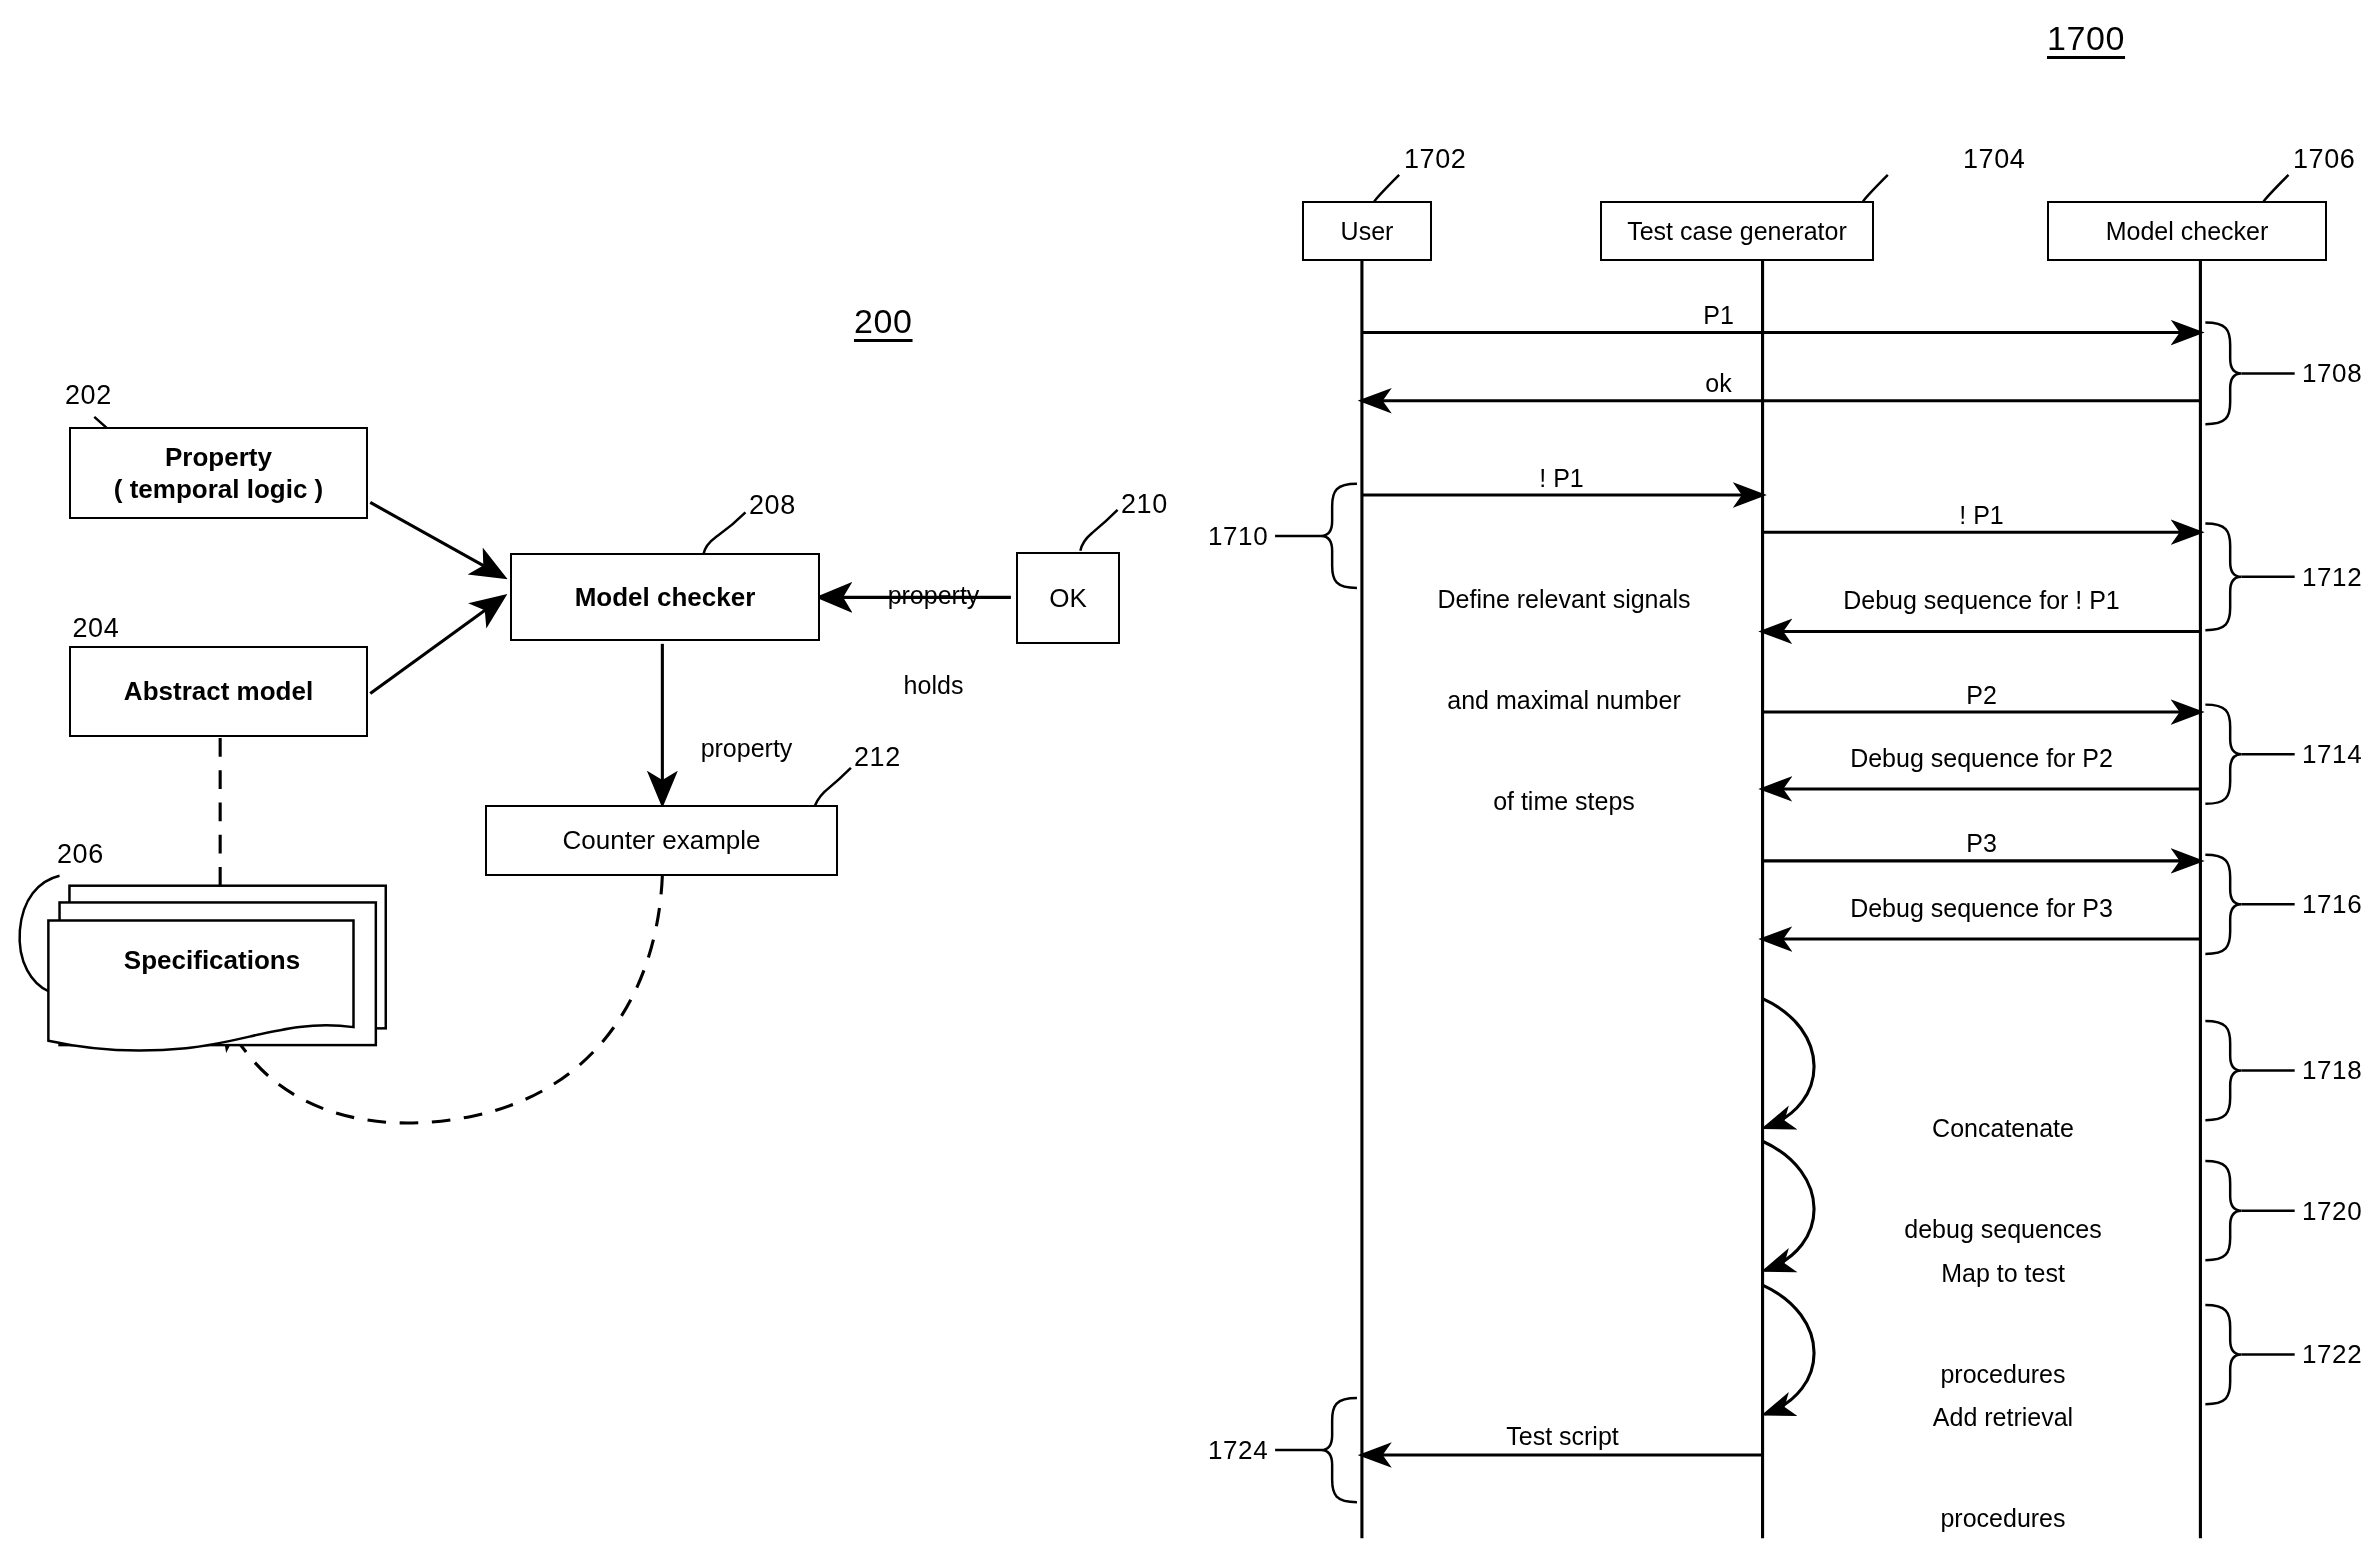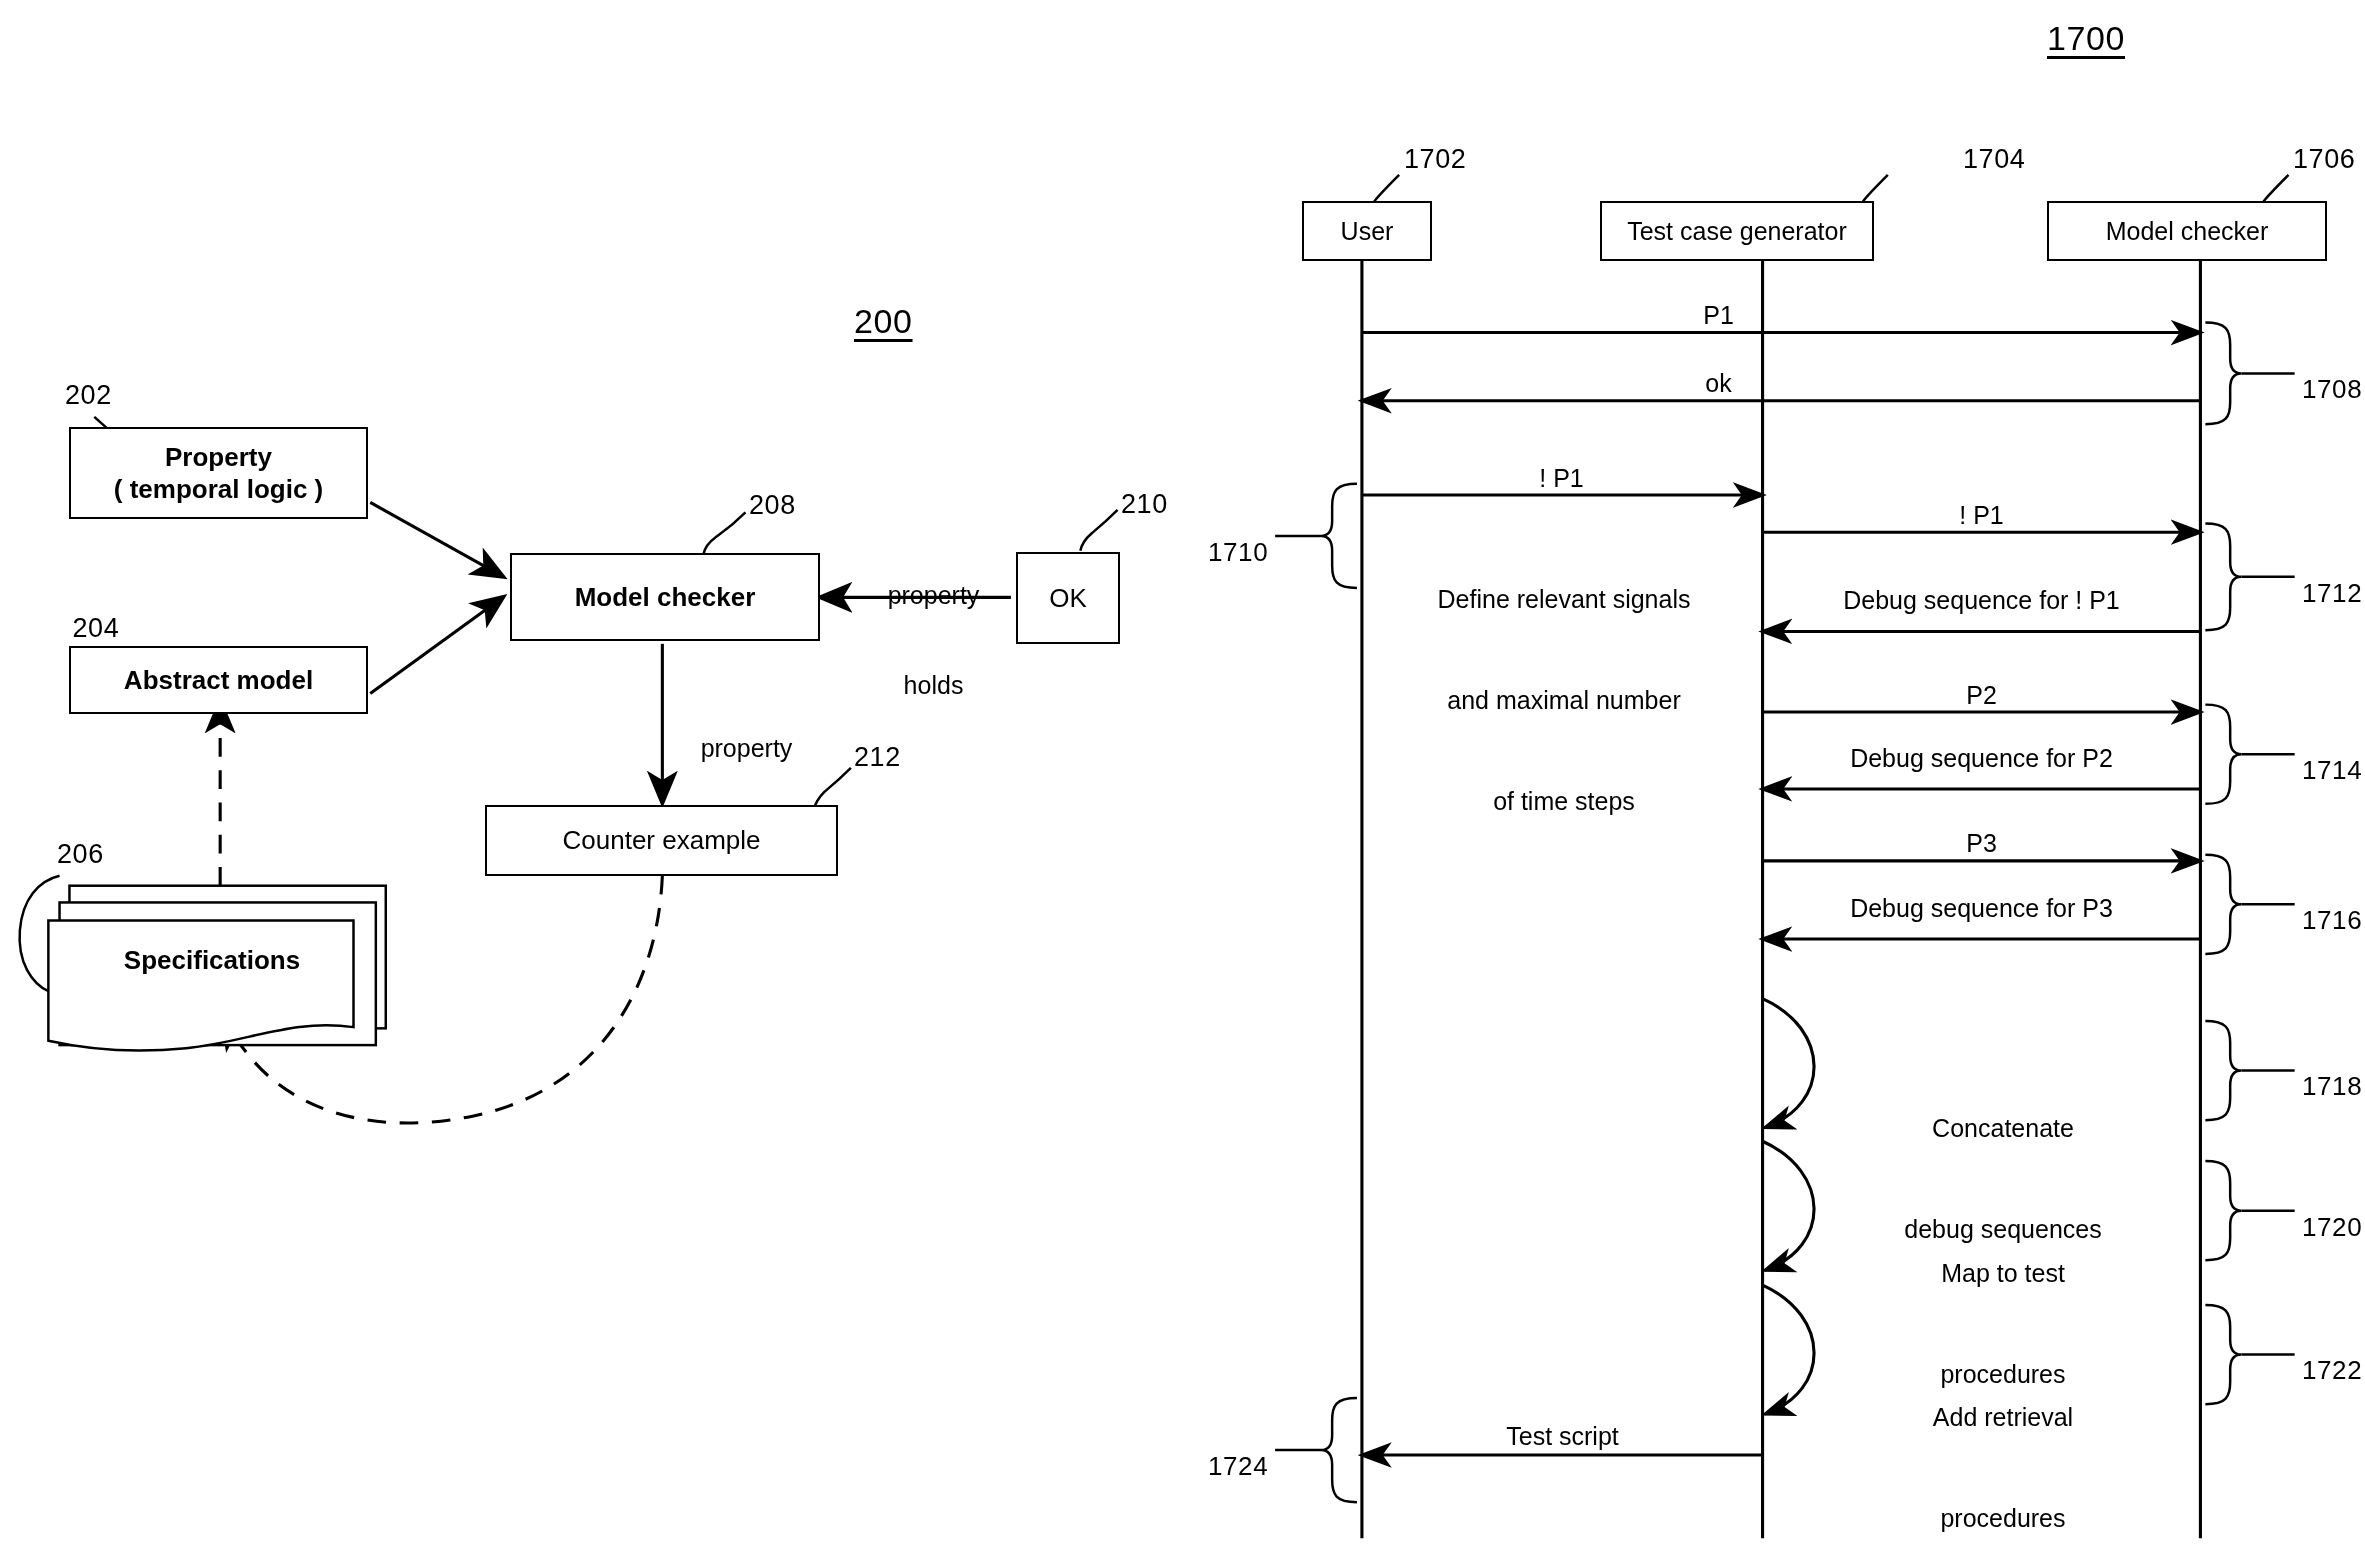--- a/index.html
+++ b/index.html
@@ -84,21 +84,20 @@
     line-height: 1.25;
   }
   .note-label {
     font-size: 25px;
     text-align: center;
     line-height: 1.35;
   }
   .brace-num {
     font-size: 26px;
     letter-spacing: 0.6px;
-    margin-top: 16px;
   }
   .spec-text {
     font-weight: bold;
     font-size: 26px;
   }
 </style>
 </head>
 <body>
 
 <div id="page">
@@ -244,21 +243,21 @@
 
   <div class="abs ref-num" style="left:31px; top:380px;margin-left:34px;">202</div>
 
   <div class="box box-bold" style="left:69px; top:427px; width:299px; height:92px; flex-direction:column;">
     <span>Property</span>
     <span>( temporal logic )</span>
   </div>
 
   <div class="abs ref-num" style="left:28.5px; top:613px;margin-left:44px;">204</div>
 
-  <div class="box box-bold" style="left:69px; top:646px; width:299px; height:68px;">
+  <div class="box box-bold" style="left:69px; top:646px; width:299px; height:91px;">
     <span>Abstract model</span>
   </div>
 
   <div class="abs ref-num" style="left:57px; top:839px;">206</div>
 
   <div class="abs spec-text" style="left:82px; top:945px; width:260px; text-align:center;">Specifications</div>
 
   <div class="abs ref-num" style="left:749px; top:490px;">208</div>
 
   <div class="box box-bold" style="left:510px; top:553px; width:310px; height:88px;">

